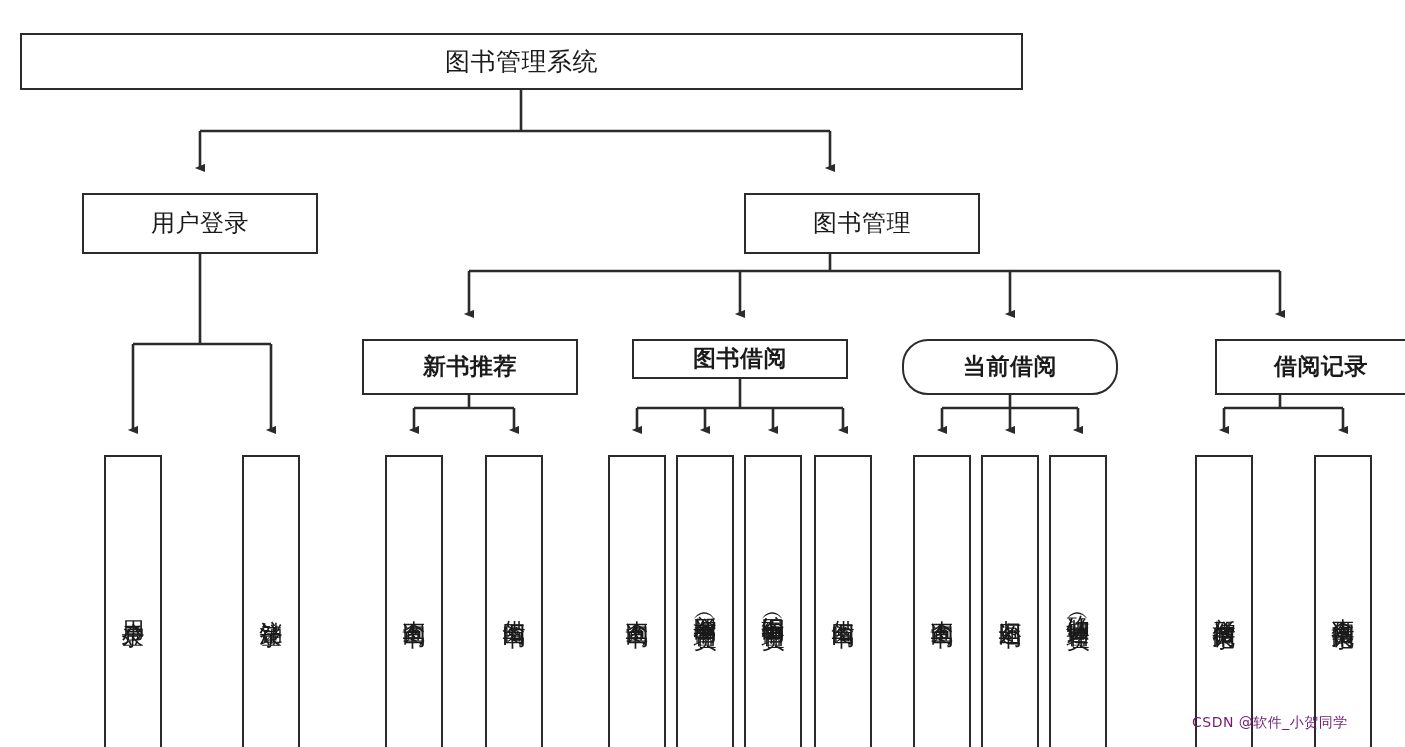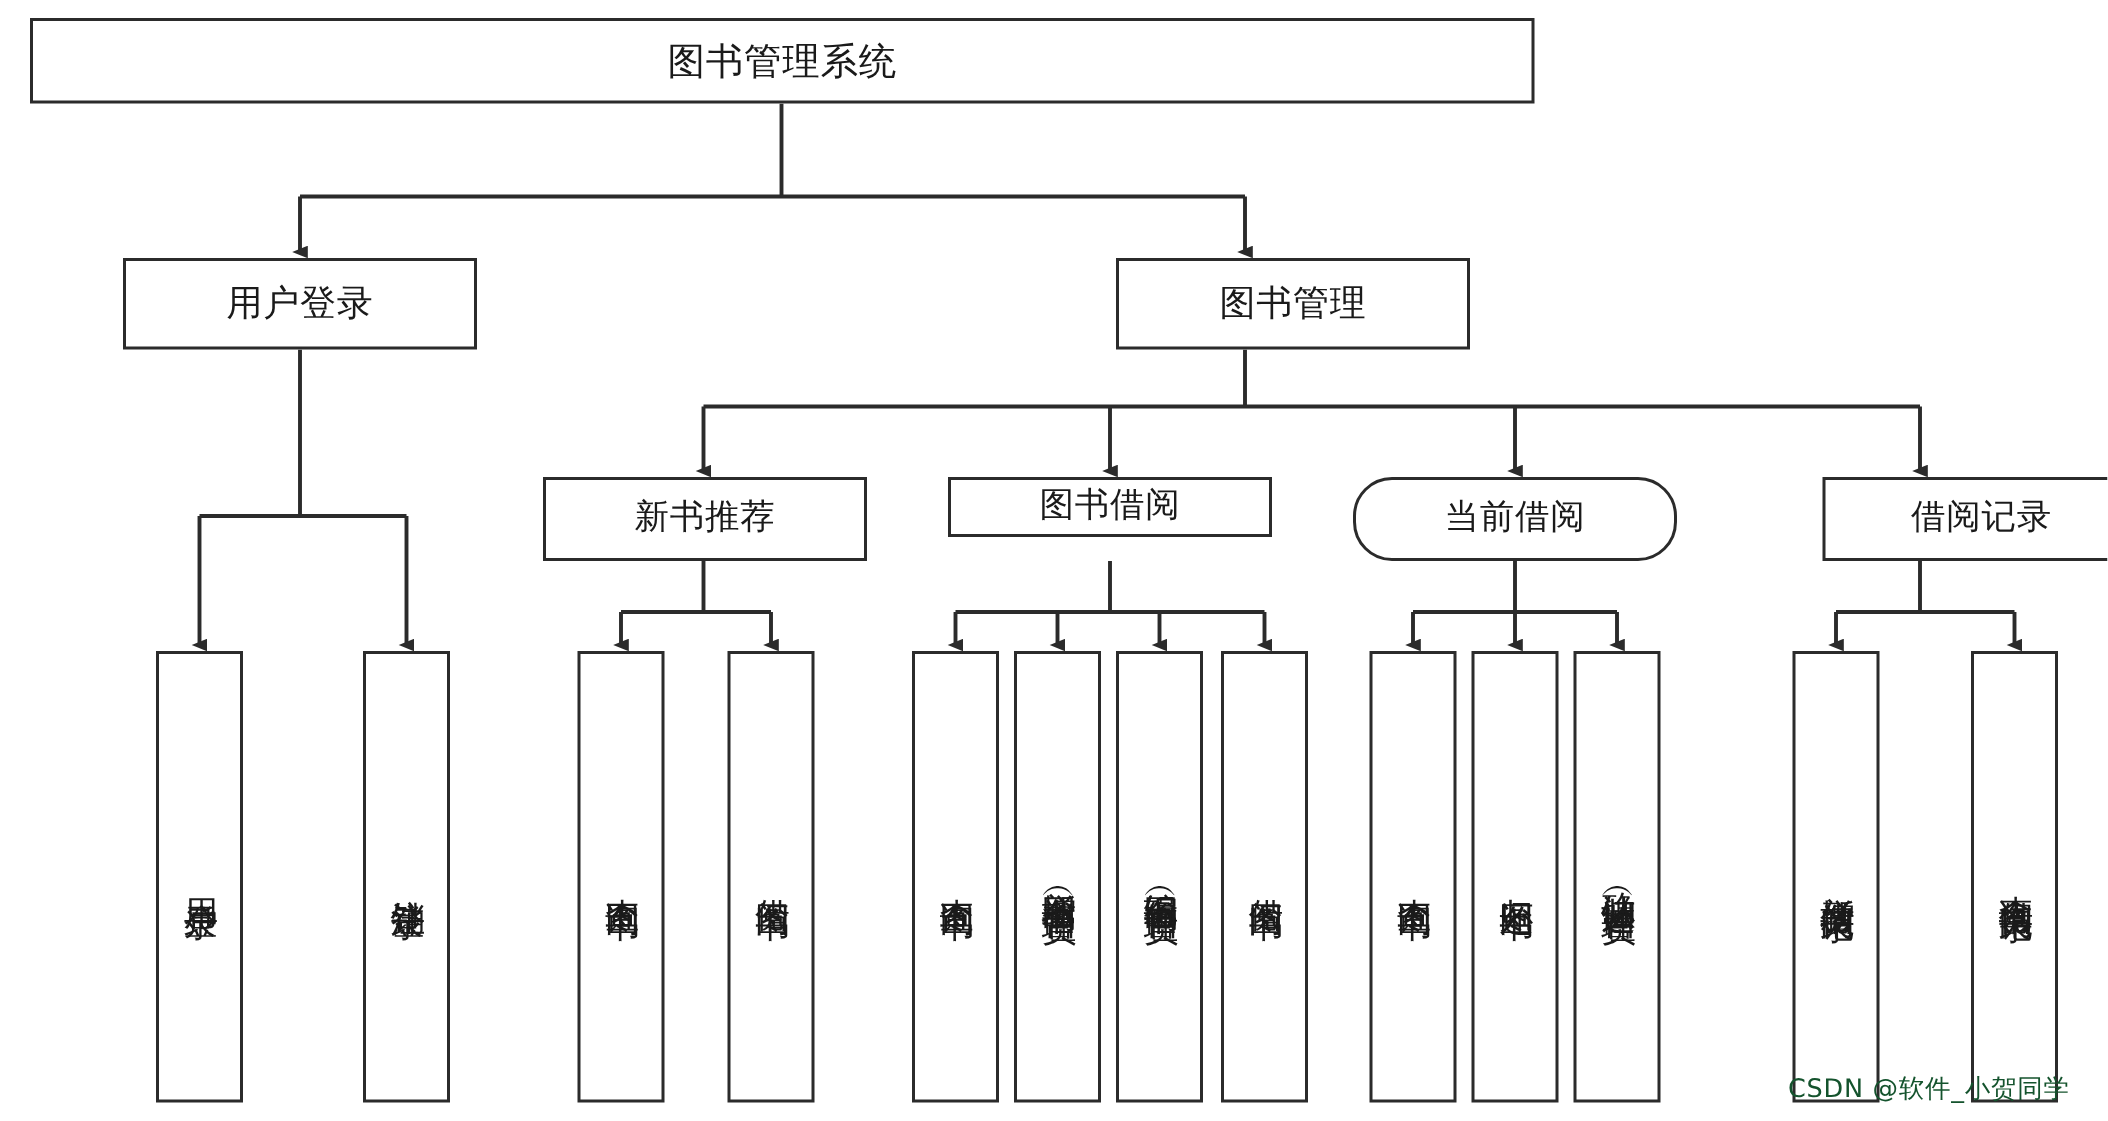--- a/index.html
+++ b/index.html
@@ -28,45 +28,46 @@
   .node {
     position: absolute;
     box-sizing: border-box;
     background: #ffffff;
     border: 2.5px solid #2b2b2b;
     display: flex;
     align-items: center;
     justify-content: center;
     text-align: left;
     color: #1a1a1a;
+    margin-top: 21px;
   }
   .node-label {
     display: block;
     line-height: 1.12;
     letter-spacing: 0.5px;
   }
   .node.root .node-label { font-size: 25px; }
   .node.level2 .node-label { font-size: 24px; }
-  .node.level3 .node-label { font-size: 23px; }
+  .node.level3 .node-label { font-size: 23px; font-weight: bold; }
   .node.leaf {
     align-items: center;
     justify-content: center;
   }
   .node.leaf .node-label {
     writing-mode: vertical-rl;
     text-orientation: upright;
     font-size: 23px;
     line-height: 1.18;
     letter-spacing: 2px;
     white-space: nowrap;
   }
   .watermark {
     position: absolute;
-    font-size: 17px;
-    color: #14532d;
+    font-size: 14px;
+    color: #701a75;
     letter-spacing: 0.5px;
     white-space: nowrap;
     user-select: none;
   }
 </style>
 </head>
 <body>
 
 <div id="canvas">
 

